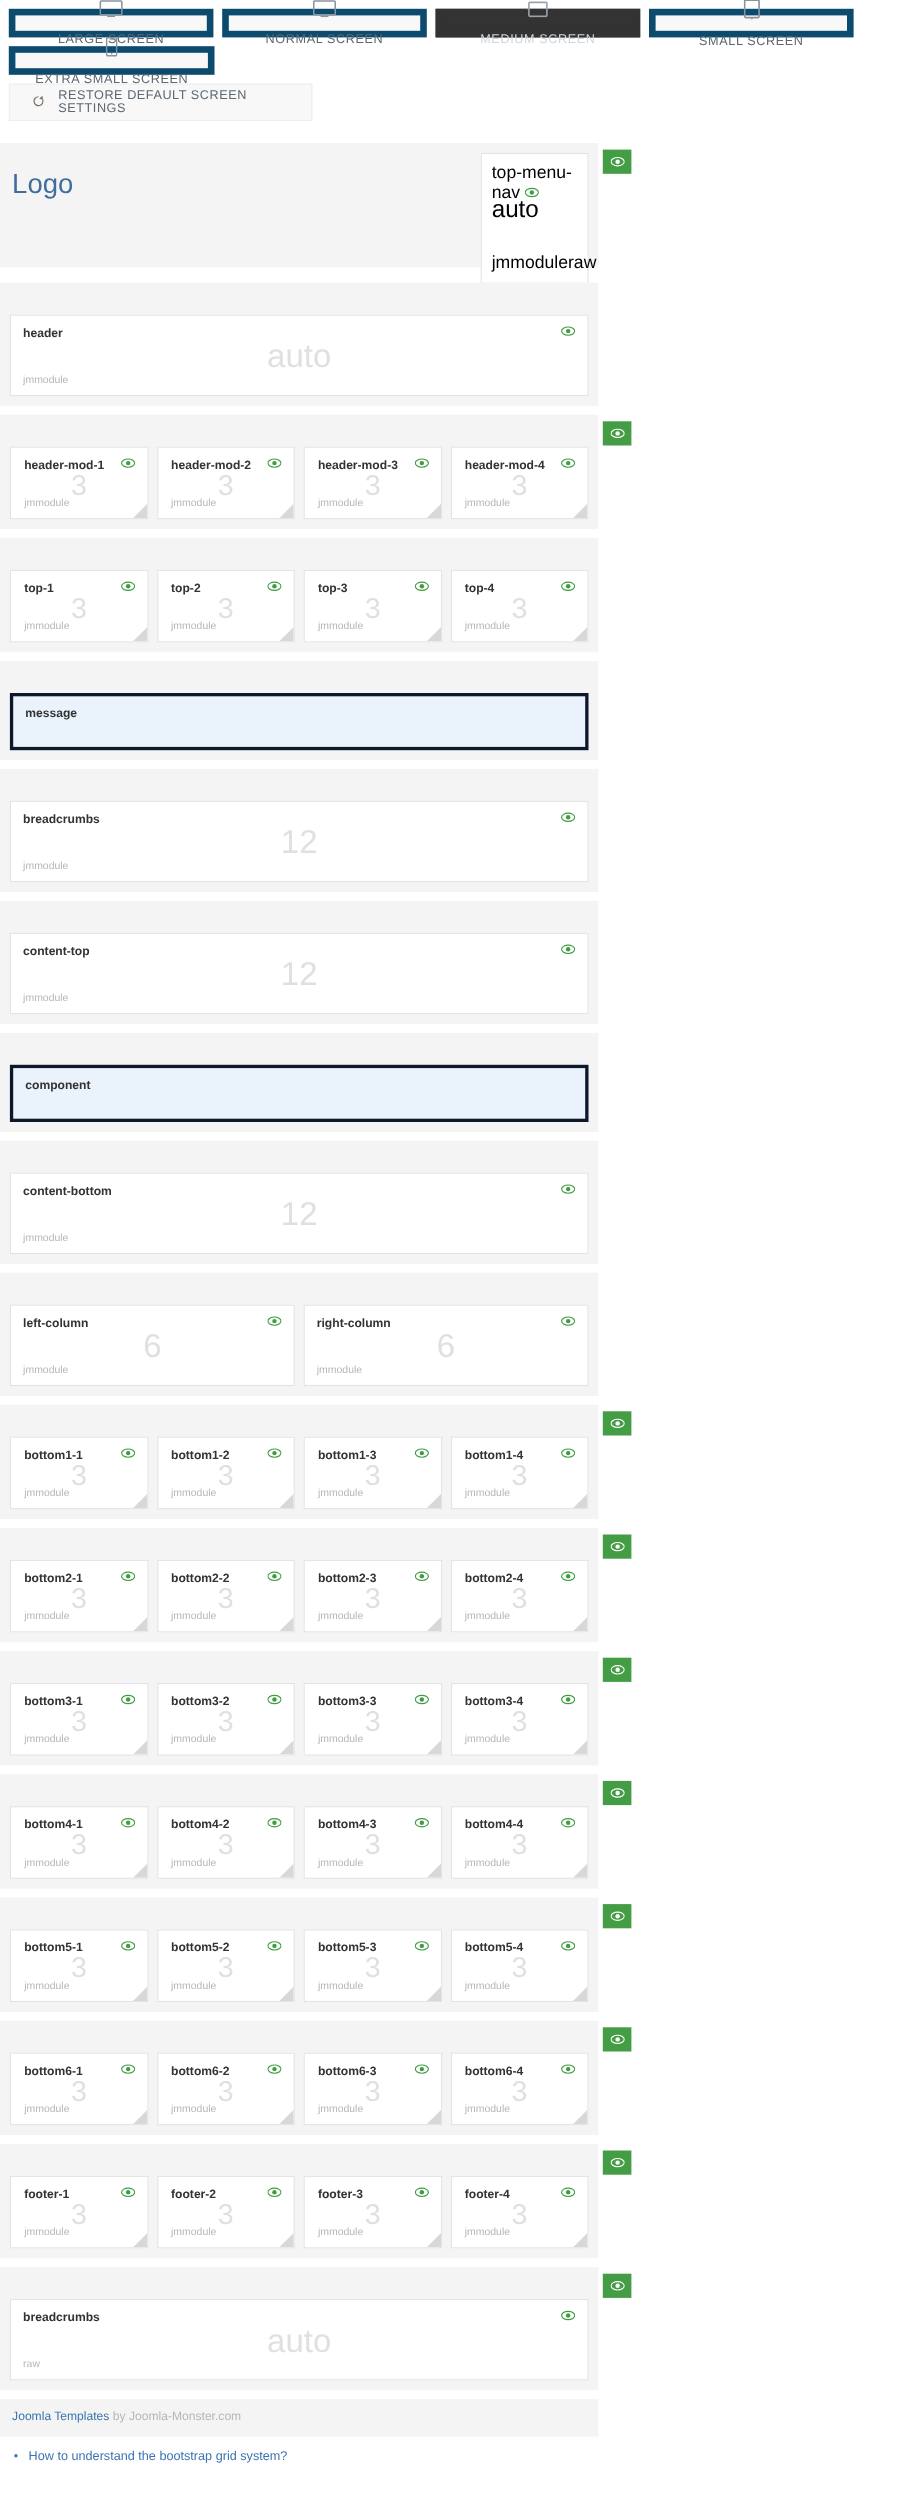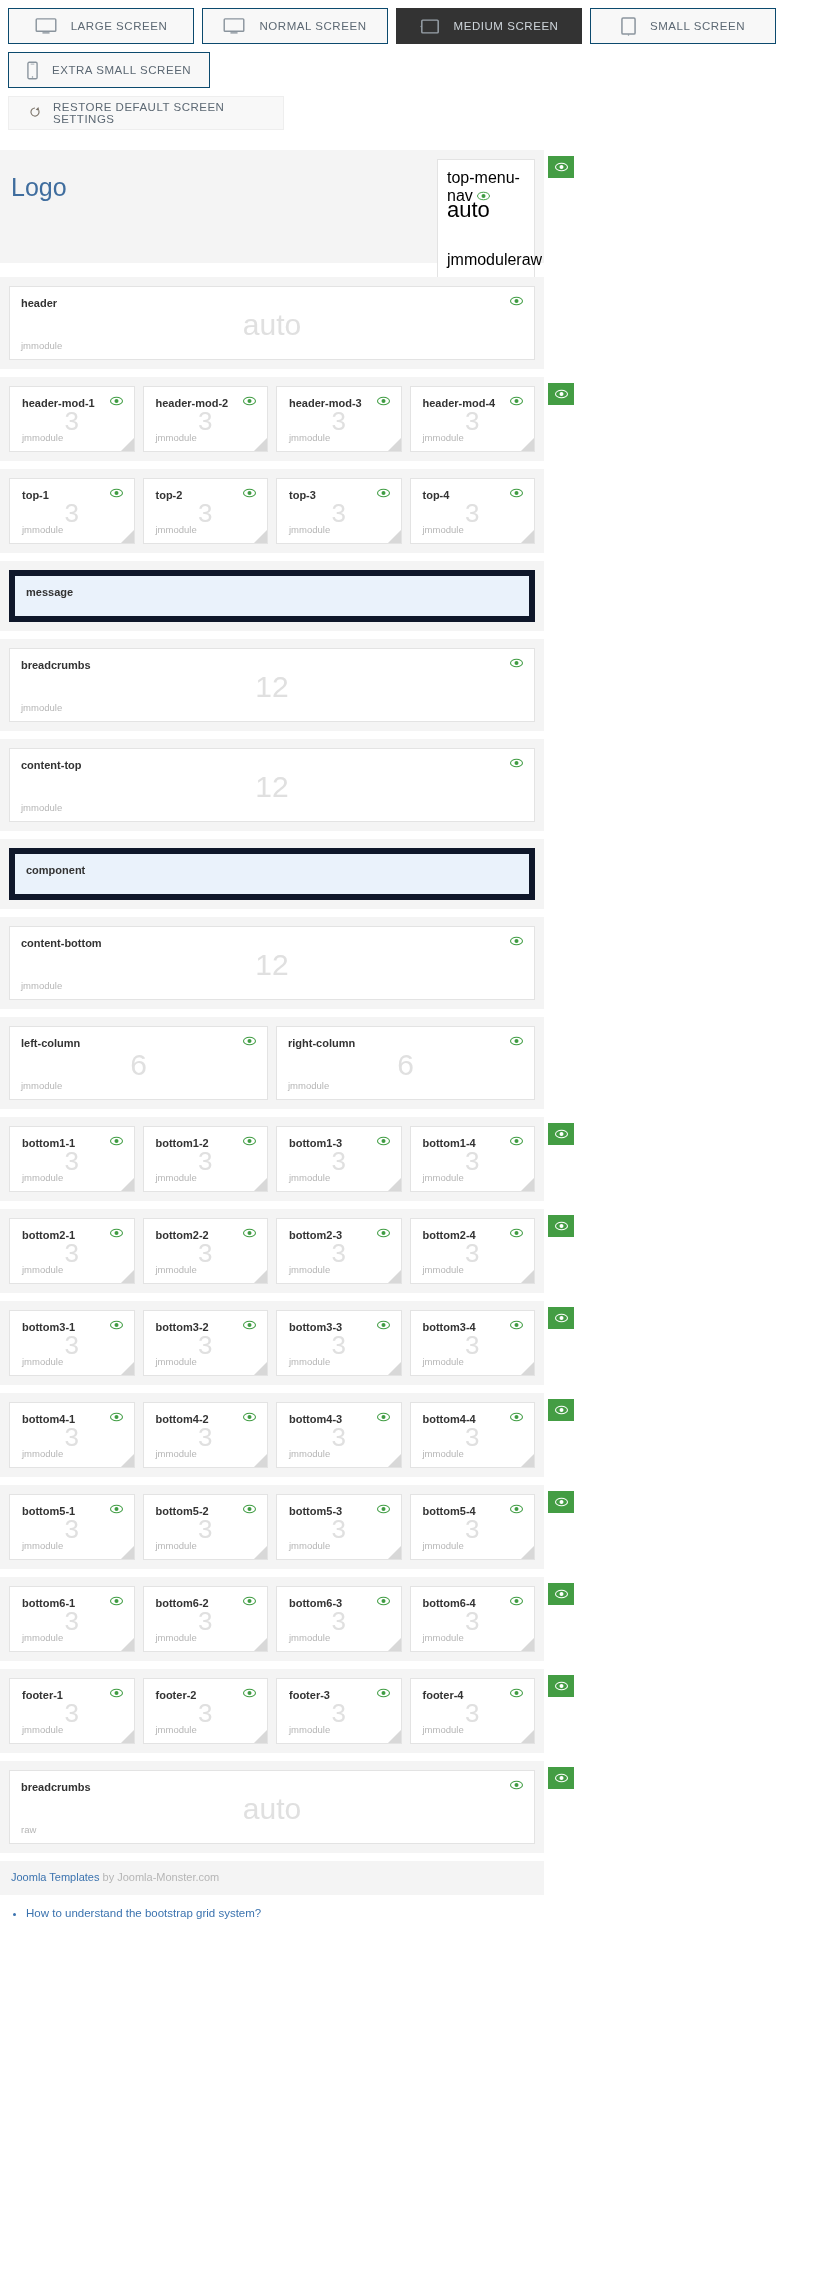--- a/index.html
+++ b/index.html
@@ -15,31 +15,32 @@
     padding: 8px 8px 0 8px;
     display: flex;
     flex-wrap: wrap;
     gap: 8px;
   }
   .screen-btn {
     display: flex;
     align-items: center;
     justify-content: center;
     gap: 14px;
-    height: 36px;
+    height: 26px;
     padding: 0 18px;
     min-width: 186px;
     background: #f8f8f8;
-    border: 1px solid #0c4a6e;
+    border: 6px solid #0c4a6e;
     color: #5c6873;
     font-size: 11.5px;
     letter-spacing: .55px;
     text-transform: uppercase;
     cursor: pointer;
     user-select: none;
+    flex-direction: column;
   }
   .screen-btn.active {
     background: #333333;
     border-color: #333333;
     color: #cfd6dc;
   }
   .screen-btn .mon-ico { flex: 0 0 auto; display:block; }
   .restore-row { padding: 8px 8px 0 8px; }
   .restore-btn {
     display: flex;
@@ -83,20 +84,21 @@
 
   .cols { display: flex; gap: 8px; }
 
   .block {
     position: relative;
     background: #ffffff;
     border: 1px solid #e3e3e3;
     padding: 9px 11px 8px 11px;
     min-height: 62px;
     overflow: hidden;
+    margin-top: 20px;
   }
   .block.c12 { flex: 1 1 100%; }
   .block.c6  { flex: 1 1 50%; }
   .block.c3  { flex: 1 1 25%; padding-left: 12px; }
 
   .block .b-head {
     display: flex;
     align-items: flex-start;
     justify-content: space-between;
     position: relative;
@@ -177,21 +179,21 @@
     height: 22px;
     background: #449d44;
     display: flex; align-items: center; justify-content: center;
     cursor: pointer;
   }
   .header-band .inner-spacer { height: 54px; }
 
   
   .block.info {
     background: #eaf2fb;
-    border: 6px solid #0f172a;
+    border: 3px solid #0f172a;
     min-height: 52px;
   }
   .block.info .b-title { font-weight: bold; }
 
   
   .credits-bar {
     width: 544px;
     background: #f4f4f4;
     padding: 10px 11px 12px 11px;
     font-size: 11px;

